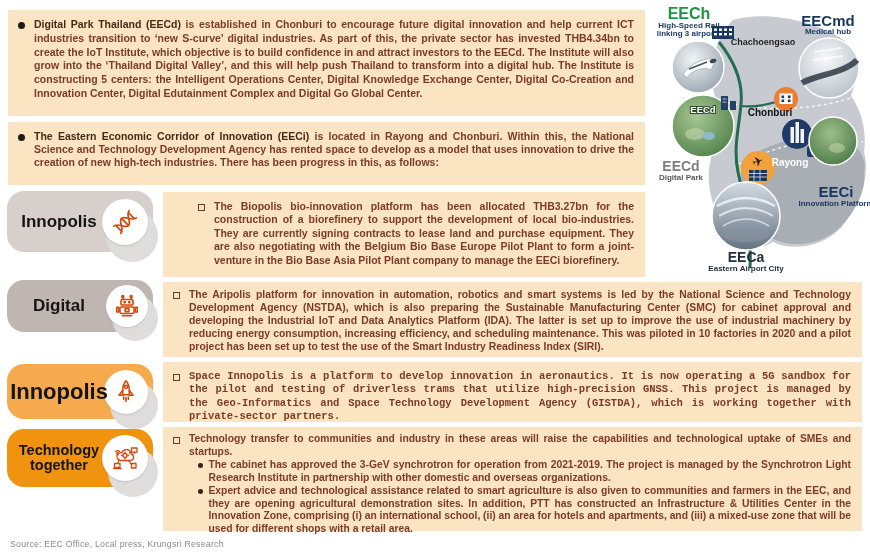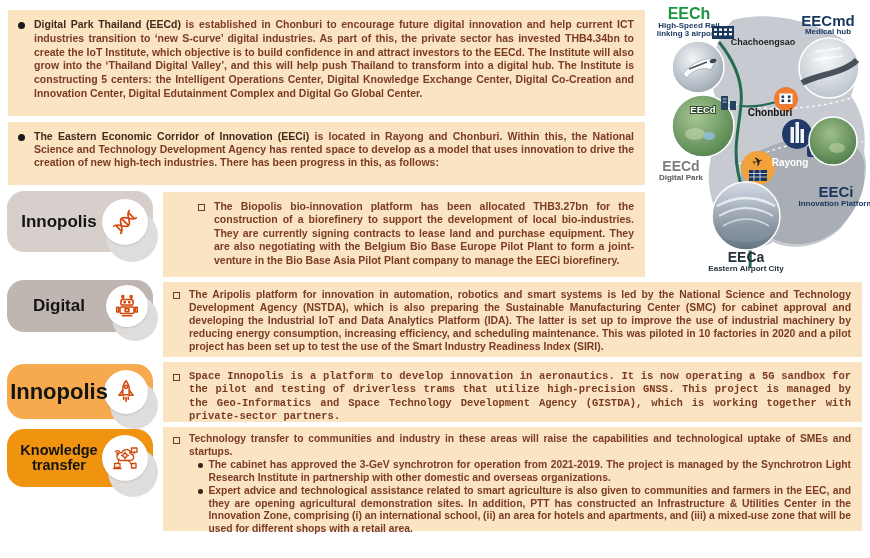--- a/index.html
+++ b/index.html
@@ -119,21 +119,21 @@
   </div>
   <div class="box" style="left:163px;top:362px;width:699px;height:60px;">
     <div class="bullet-row">
       <span class="sq"></span>
       <div class="btext" style="line-height:13.4px;font-family:Liberation Mono, monospace;">Space Innopolis is a platform to develop innovation in aeronautics. It is now operating a 5G sandbox for the pilot and testing of driverless trams that utilize high-precision GNSS. This project is managed by the Geo-Informatics and Space Technology Development Agency (GISTDA), which is working together with private-sector partners.</div>
     </div>
   </div>
 
   <div class="pill" style="left:7px;top:429px;width:146px;height:58px;background:#F0930F;">
     <span class="swoosh" style="width:50px;height:50px;"></span>
-    <span class="label" style="font-size:14.5px;width:84px;">Knowledge transfer</span>
+    <span class="label" style="font-size:14.5px;width:84px;">Technology together</span>
     <span class="circ" style="width:46px;height:46px;">
       <svg class="icon-svg" width="30" height="30" viewBox="0 0 30 30" style="stroke-width:1.3;">
         <path d="M10 17.5 h10.5 a3.3 3.3 0 0 0 .6 -6.5 a4.8 4.8 0 0 0 -9.3 -1.2 A3.7 3.7 0 0 0 10 17.5 Z"></path>
         <circle cx="15" cy="12.5" r="2"></circle>
         <line x1="15" y1="9.7" x2="15" y2="8.9"></line>
           <line x1="15" y1="15.3" x2="15" y2="16.1"></line>
         <line x1="12.2" y1="12.5" x2="11.4" y2="12.5"></line>
           <line x1="17.8" y1="12.5" x2="18.6" y2="12.5"></line>
         <rect x="4.5" y="20.5" width="5.5" height="3.8"></rect>
           <line x1="3.5" y1="25.5" x2="11" y2="25.5"></line>
@@ -300,14 +300,15 @@
     <text x="36" y="171" text-anchor="middle" font-size="14" font-weight="bold" fill="#7F7F7F">EECd</text>
     <text x="36" y="180" text-anchor="middle" font-size="8" font-weight="bold" fill="#595959">Digital Park</text>
 
     <text x="191" y="197" text-anchor="middle" font-size="15" font-weight="bold" fill="#17375E">EECi</text>
     <text x="191" y="206" text-anchor="middle" font-size="8" font-weight="bold" fill="#17375E">Innovation Platform</text>
 
     <text x="101" y="262" text-anchor="middle" font-size="14" font-weight="bold" fill="#252F3D">EECa</text>
     <text x="101" y="271" text-anchor="middle" font-size="8" font-weight="bold" fill="#252F3D">Eastern Airport City</text>
   </svg>
 
+  <div class="source">Source: EEC Office,  Local press, Krungsri Research</div>
 
 </div>
 
 </body></html>

